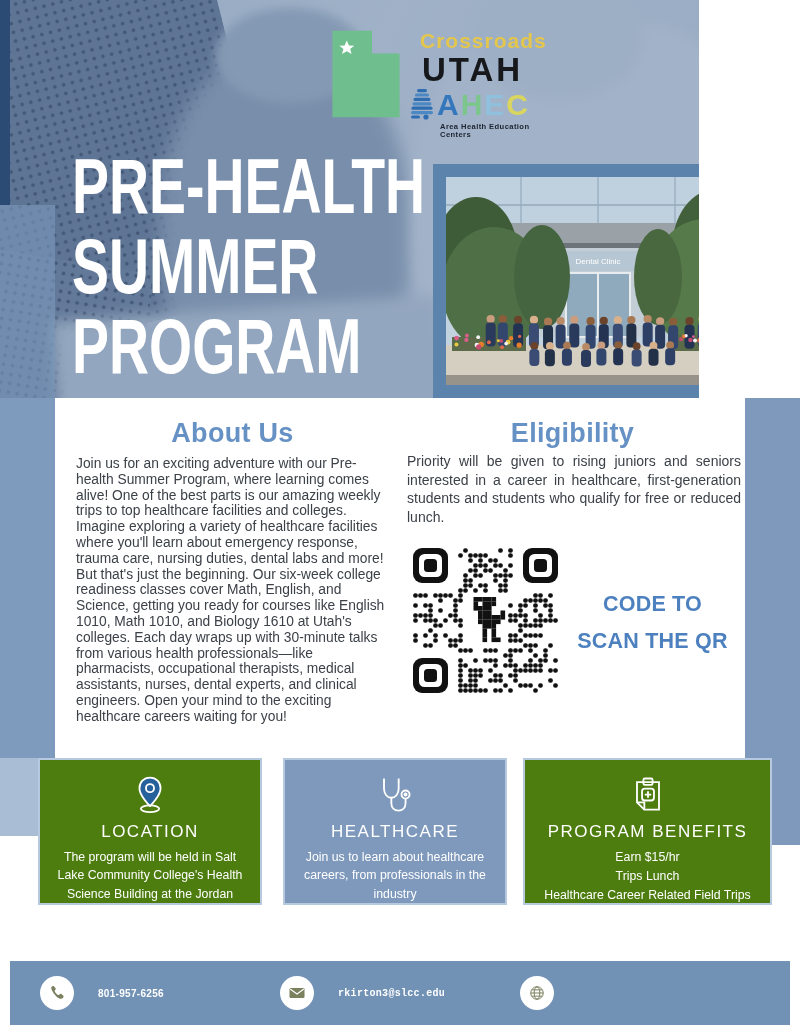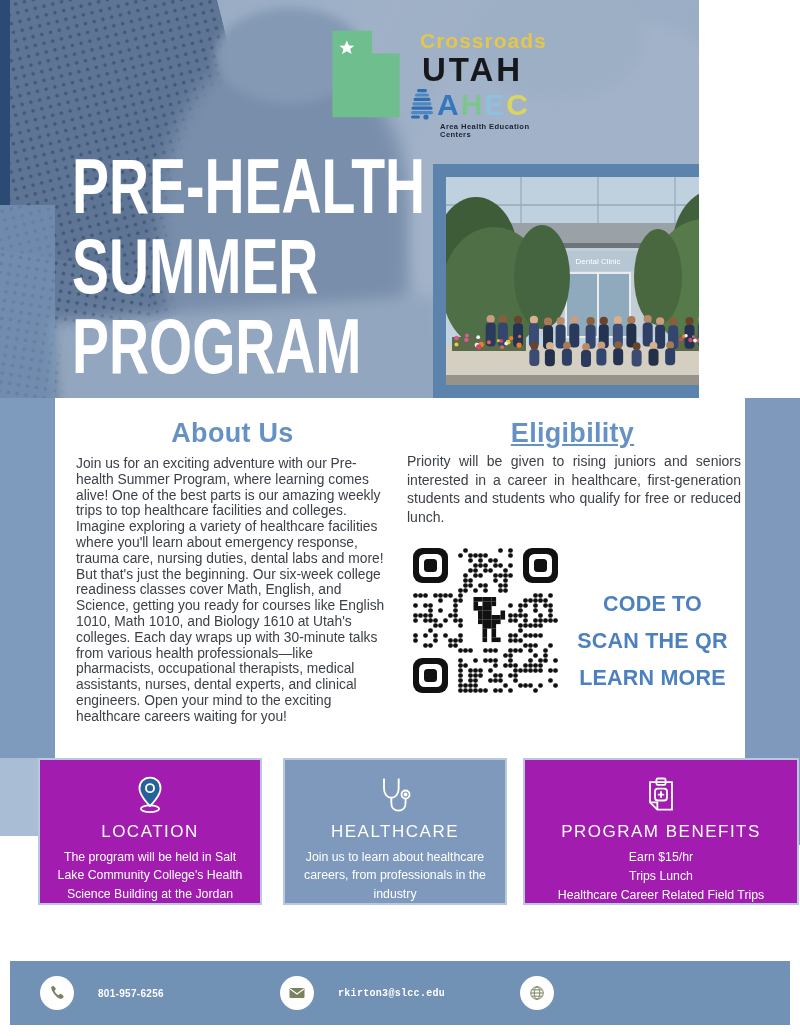--- a/index.html
+++ b/index.html
@@ -62,38 +62,38 @@
   
   .band-left{position:absolute;left:0;top:398px;width:55px;height:360px;background:#7e9abd;}
   .band-left-lower{position:absolute;left:0;top:758px;width:55px;height:78px;background:#a9bed5;}
   .band-right{position:absolute;right:0;top:398px;width:55px;height:447px;background:#7e99bc;}
 
   
   .heading{font-size:27px;font-weight:800;color:#6691c4;text-align:center;letter-spacing:.3px;}
   .about-head{position:absolute;left:75px;top:418px;width:315px;}
   .about-body{position:absolute;left:76px;top:456px;width:318px;font-size:13.8px;line-height:15.8px;
       color:#3c4148;}
-  .elig-head{position:absolute;left:405px;top:418px;width:335px;text-decoration:underline;}
+  .elig-head{position:absolute;left:405px;top:418px;width:335px;}
   .elig-body{position:absolute;left:407px;top:452px;width:334px;font-size:14px;line-height:18.5px;
       color:#3c4148;text-align:justify;}
 
   .qr{position:absolute;left:413px;top:548px;width:145px;height:145px;background:#fff;}
   .qr svg{display:block;width:145px;height:145px;}
   .qr-finder{fill:#111;}
   .cta{position:absolute;left:575px;top:586px;width:155px;text-align:center;color:#4d80bf;
       font-size:21.5px;font-weight:800;line-height:37px;letter-spacing:.2px;}
 
   
   .card{position:absolute;top:758px;height:147px;box-sizing:border-box;border:2px solid #b6c9de;
       color:#fff;text-align:center;padding:10px 10px 0 10px;}
-  .card-dark{background:#a21caf;text-align:center;}
+  .card-dark{background:#4d7c0f;text-align:center;}
   .card-light{background:#7e99bc;}
   .card1{left:38px;width:224px;}
   .card2{left:283px;width:224px;}
-  .card3{left:523px;width:276px;}
+  .card3{left:523px;width:249px;}
   .card-icon{height:46px;display:flex;align-items:center;justify-content:center;margin-top:2px;}
   .card-title{font-size:17px;letter-spacing:1.5px;font-weight:400;margin-top:4px;}
   .card-body{font-size:12.3px;line-height:1.5;margin-top:6px;font-weight:400;}
   .benefit-line{font-size:12.3px;line-height:1.55;}
 
   
   .footer-bar{position:absolute;left:10px;top:961px;width:780px;height:64px;background:#7191b5;}
   .contact{position:absolute;top:0;height:64px;display:flex;align-items:center;color:#fff;}
   .c1{left:30px;} .c2{left:270px;font-family:Liberation Mono, monospace;} .c3{left:510px;}
   .icon-circle{width:34px;height:34px;border-radius:50%;background:#fff;display:flex;
@@ -572,21 +572,20 @@
           <rect x="15.7" y="17" width="0.92" height="0.92"></rect>
           <rect x="13.899999999999999" y="17.9" width="0.92" height="0.92"></rect>
           <rect x="15.7" y="17.9" width="0.92" height="0.92"></rect>
           <rect x="16.6" y="17.9" width="0.92" height="0.92"></rect>
         </g>
     </svg>
   </div>
   <div class="cta">
     <div>CODE TO</div>
     <div>SCAN THE QR</div>
-    <div>LEARN MORE</div>
   </div>
 
   <div class="card card-dark card1">
     <div class="card-icon">
       <svg viewBox="0 0 48 48" width="44" height="44" fill="none" stroke="#ffffff" stroke-width="2">
         <ellipse cx="24" cy="39" rx="10" ry="3.6"></ellipse>
         <path d="M24 5c-6.8 0-11.5 5.2-11.5 11.5C12.5 25 24 36 24 36s11.5-11 11.5-19.5C35.5 10.2 30.8 5 24 5z" fill="#27619b"></path>
         <circle cx="24" cy="16.5" r="4.4"></circle>
       </svg>
     </div>

